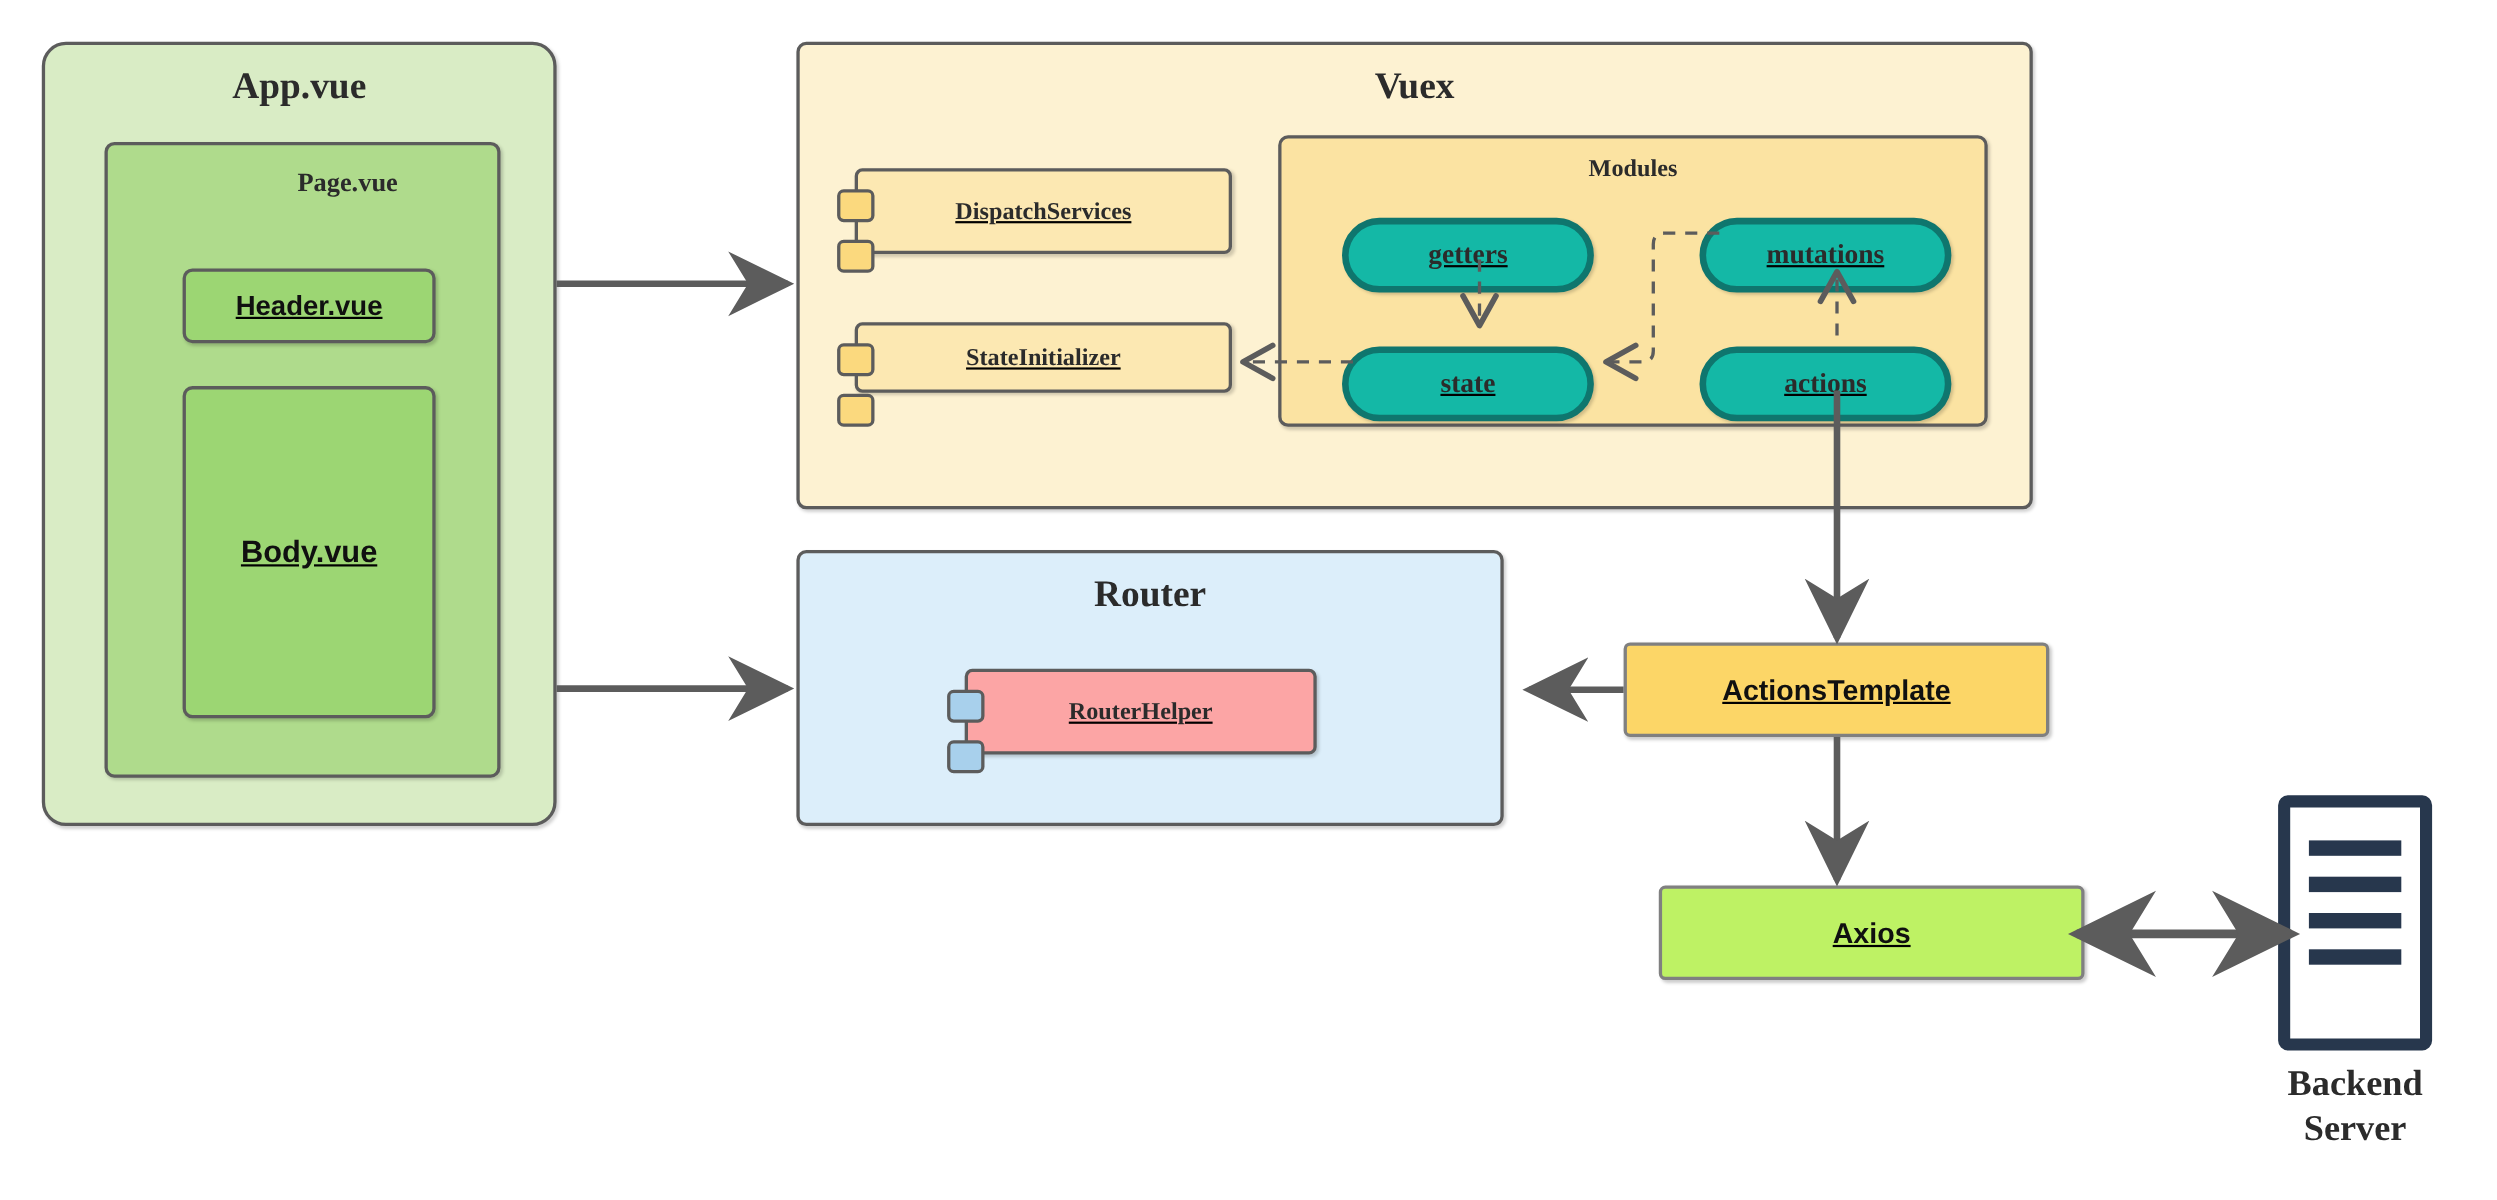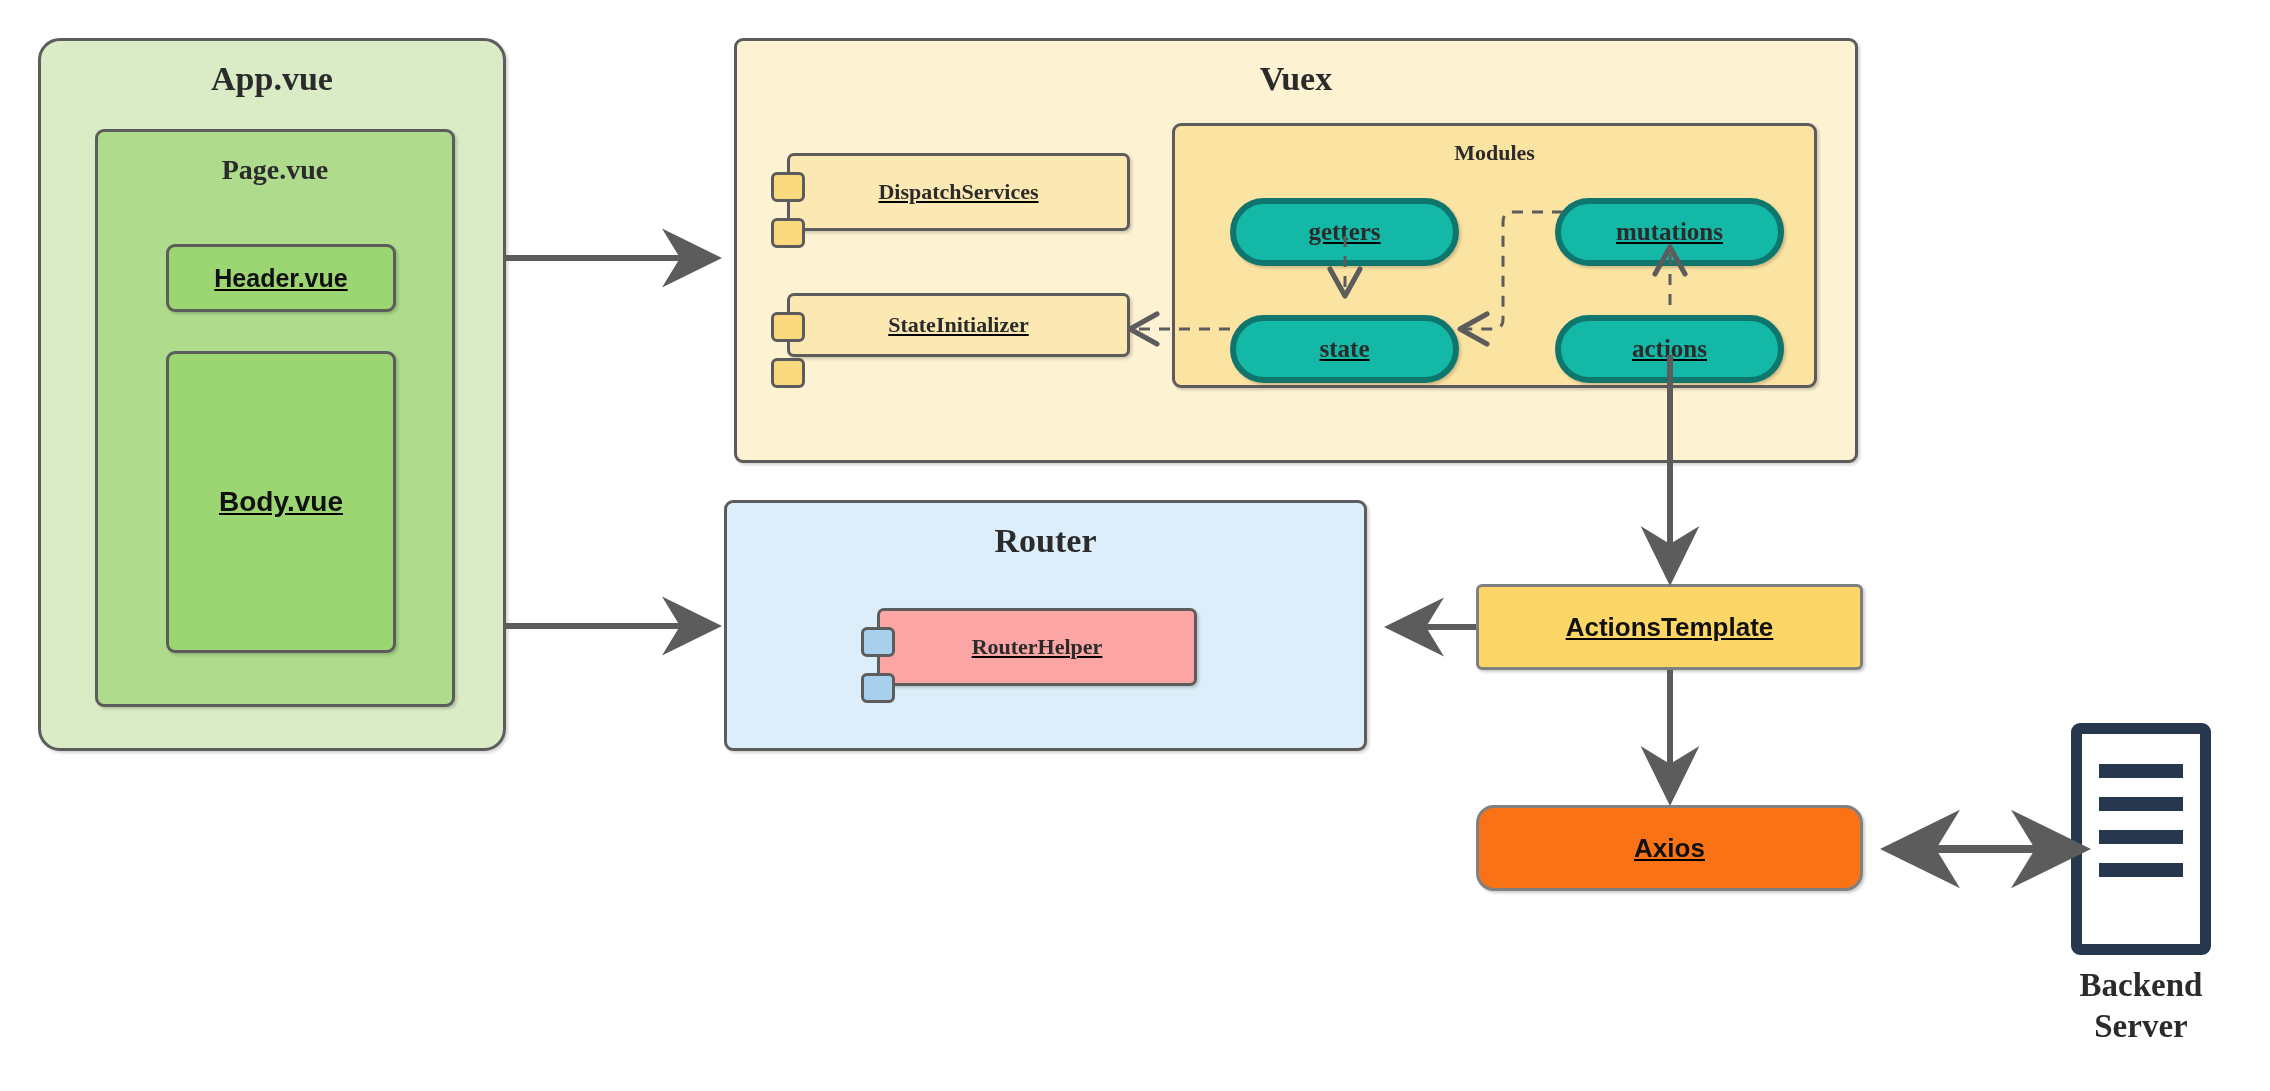--- a/index.html
+++ b/index.html
@@ -125,24 +125,25 @@
   }
 
   
   .box-yellow {
     background: #FCD667;
     border: 3px solid #808080;
     border-radius: 6px;
     box-shadow: 2px 2px 3px rgba(0,0,0,0.2);
   }
   .box-blue {
-    background: #f97316;
+    background: #bef264;
     border: 3px solid #808080;
-    border-radius: 18px;
+    border-radius: 6px;
     box-shadow: 2px 2px 3px rgba(0,0,0,0.2);
+    margin-left: 32px;
   }
 
   
   .server-icon {
     position: absolute;
     border: 11px solid #27374D;
     border-radius: 9px;
     background: #ffffff;
     box-sizing: border-box;
   }
@@ -218,33 +219,33 @@
 
     <g>
       <line x1="1888" y1="849" x2="2083" y2="849" stroke="#5C5C5C" stroke-width="8" marker-end="url(#solidArrow)" marker-start="url(#solidArrowRev)"></line>
     </g>
   </svg>
 
   <div class="node container-box app-vue" style="left:38px; top:38px; width:468px; height:713px;border-radius:22px;">
     <div class="title-serif" style="top:19px; font-size:34px;">App.vue</div>
 
     <div class="node container-box page-vue" style="left:54px; top:88px; width:360px; height:578px;">
-      <div class="title-serif" style="top:22px; font-size:28px;">Page.vue</div>
+      <div class="title-serif" style="top:22px; font-size:24px;margin-left:41px;">Page.vue</div>
 
       <div class="header-vue centered" style="position:absolute; left:68px; top:112px; width:224px; height:62px; font-size:25px;">
         <span class="label-sans">Header.vue</span>
       </div>
 
       <div class="body-vue centered" style="position:absolute; left:68px; top:219px; width:224px; height:296px; font-size:28px;">
         <span class="label-sans">Body.vue</span>
       </div>
     </div>
   </div>
 
-  <div class="node container-box vuex" style="left:724px; top:38px; width:1124px; height:425px;margin-left:10px;">
+  <div class="node container-box vuex" style="left:724px; top:38px; width:1124px; height:425px;">
     <div class="title-serif" style="top:19px; font-size:34px;">Vuex</div>
 
     <div class="uml uml-yellow centered" style="left:50px; top:112px; width:343px; height:78px; font-size:22px;">
       <div class="uml-tab t1"></div>
       <div class="uml-tab t2"></div>
       <span class="label-serif">DispatchServices</span>
     </div>
 
     <div class="uml uml-yellow centered" style="left:50px; top:252px; width:343px; height:64px; font-size:22px;">
       <div class="uml-tab t1"></div>

